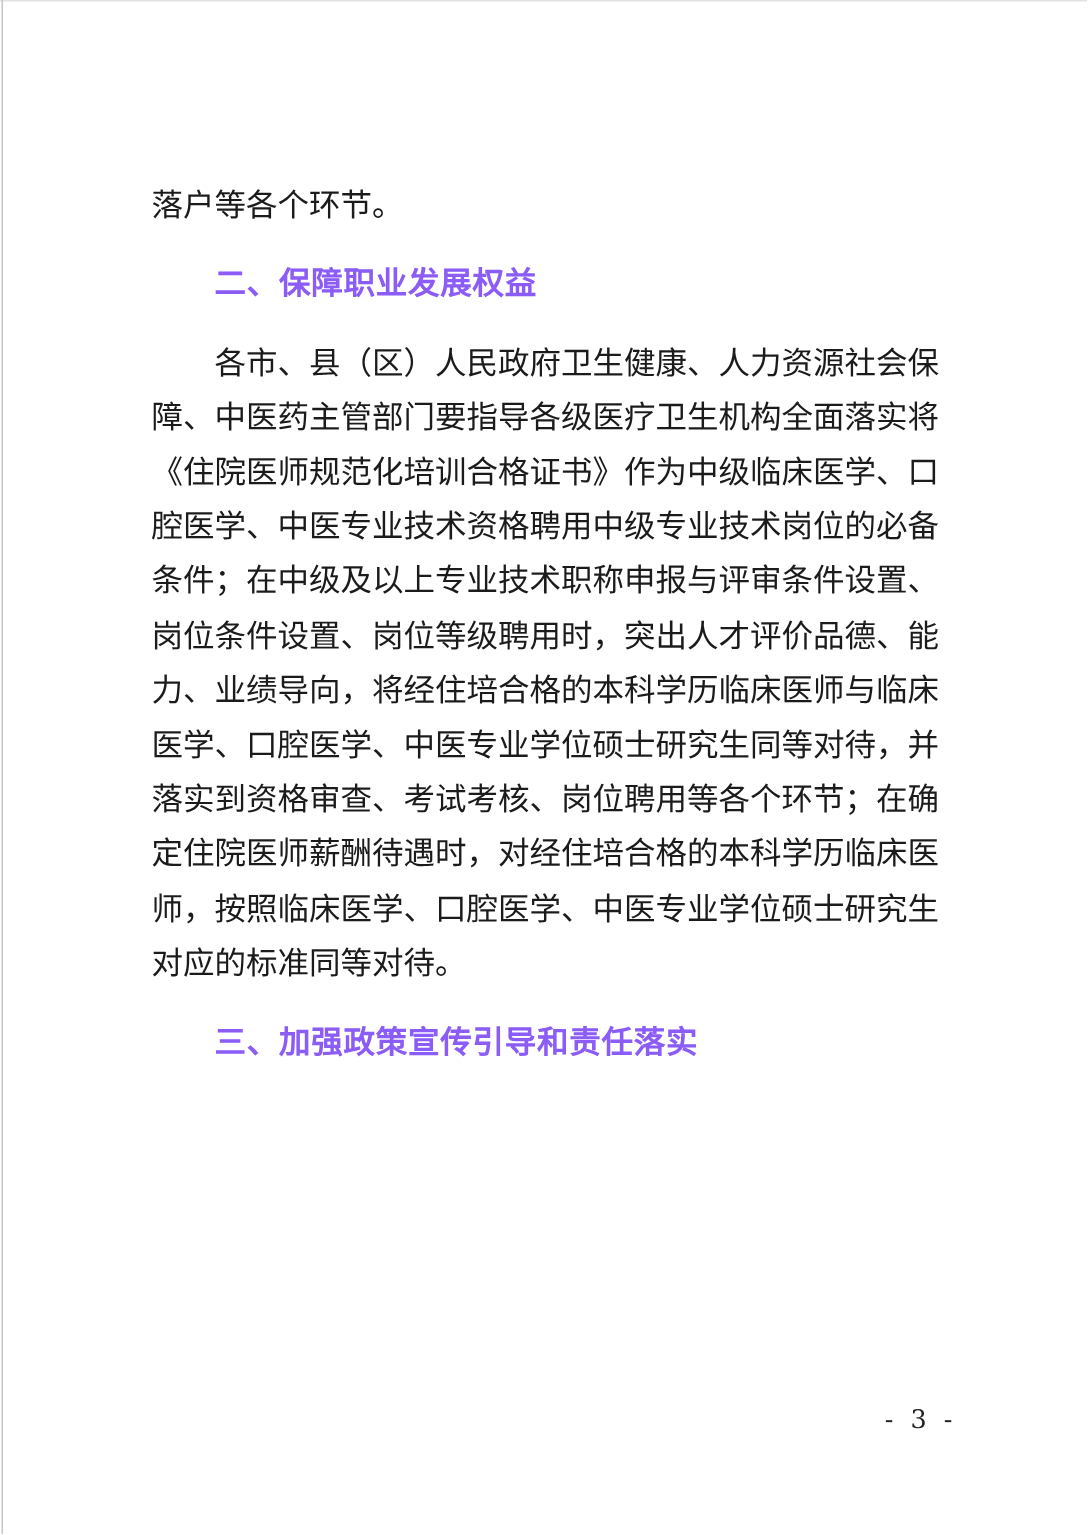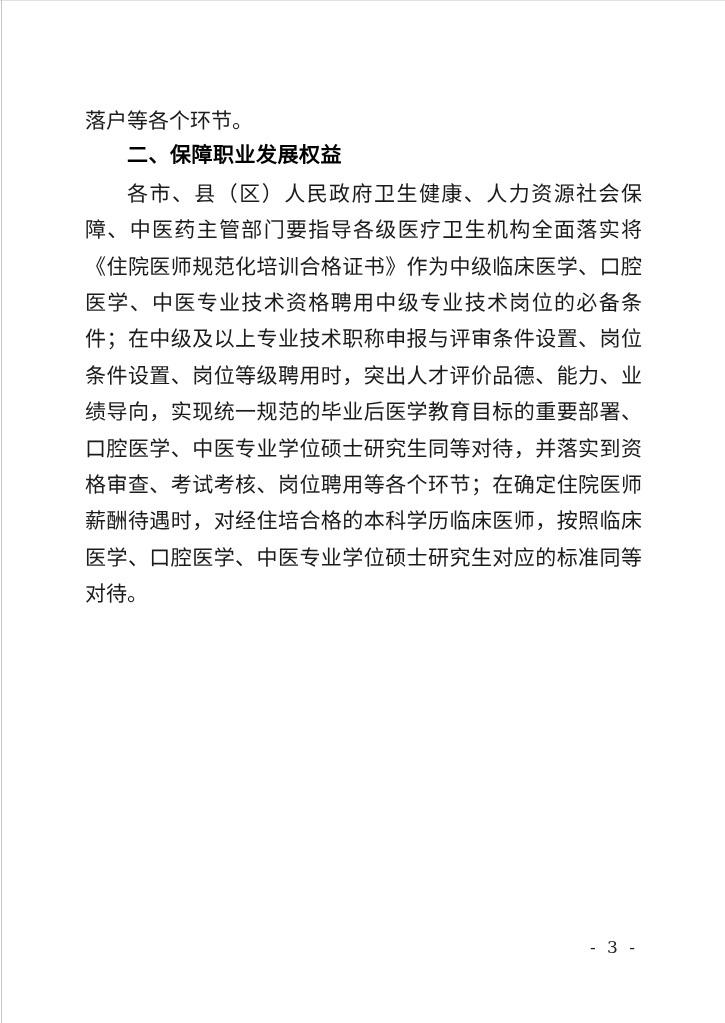--- a/index.html
+++ b/index.html
@@ -38,35 +38,35 @@
     top: 103px;
     width: 557px;
     color: #1b1b1b;
     font-size: 21px;
     line-height: 36.4px;
     text-align: justify;
     text-justify: inter-character;
     word-break: break-all;
   }
   .content p, .content h2 {
-    margin: 0;
+    margin: 16px;
     padding: 0;
     font-size: inherit;
     line-height: inherit;
   }
   .para {
     text-indent: 2em;
   }
   .cont {
     text-indent: 0;
   }
   .heading {
-    font-family: Liberation Mono, monospace;
+    font-family: Liberation Serif, serif;
     font-weight: 700;
-    color: #000000;
+    color: #8b5cf6;
     text-indent: 2em;
     text-align: left;
     letter-spacing: 0.5px;
   }
   .page-number {
     position: absolute;
     top: 939px;
     right: 87px;
     font-family: "DejaVu Serif", "Liberation Serif", serif;
     font-size: 17px;
@@ -79,17 +79,18 @@
 </head>
 <body>
 
 <div class="page">
   <div class="scan-edge-top"></div>
   <div class="scan-edge-left"></div>
 
   <main class="content">
     <p class="cont">落户等各个环节。</p>
     <h2 class="heading">二、保障职业发展权益</h2>
-    <p class="para">各市、县（区）人民政府卫生健康、人力资源社会保障、中医药主管部门要指导各级医疗卫生机构全面落实将《住院医师规范化培训合格证书》作为中级临床医学、口腔医学、中医专业技术资格聘用中级专业技术岗位的必备条件；在中级及以上专业技术职称申报与评审条件设置、岗位条件设置、岗位等级聘用时，突出人才评价品德、能力、业绩导向，实现统一规范的毕业后医学教育目标的重要部署、口腔医学、中医专业学位硕士研究生同等对待，并落实到资格审查、考试考核、岗位聘用等各个环节；在确定住院医师薪酬待遇时，对经住培合格的本科学历临床医师，按照临床医学、口腔医学、中医专业学位硕士研究生对应的标准同等对待。</p>
+    <p class="para">各市、县（区）人民政府卫生健康、人力资源社会保障、中医药主管部门要指导各级医疗卫生机构全面落实将《住院医师规范化培训合格证书》作为中级临床医学、口腔医学、中医专业技术资格聘用中级专业技术岗位的必备条件；在中级及以上专业技术职称申报与评审条件设置、岗位条件设置、岗位等级聘用时，突出人才评价品德、能力、业绩导向，将经住培合格的本科学历临床医师与临床医学、口腔医学、中医专业学位硕士研究生同等对待，并落实到资格审查、考试考核、岗位聘用等各个环节；在确定住院医师薪酬待遇时，对经住培合格的本科学历临床医师，按照临床医学、口腔医学、中医专业学位硕士研究生对应的标准同等对待。</p>
+    <h2 class="heading">三、加强政策宣传引导和责任落实</h2>
   </main>
 
   <div class="page-number">- 3 -</div>
 </div>
 
 </body></html>

